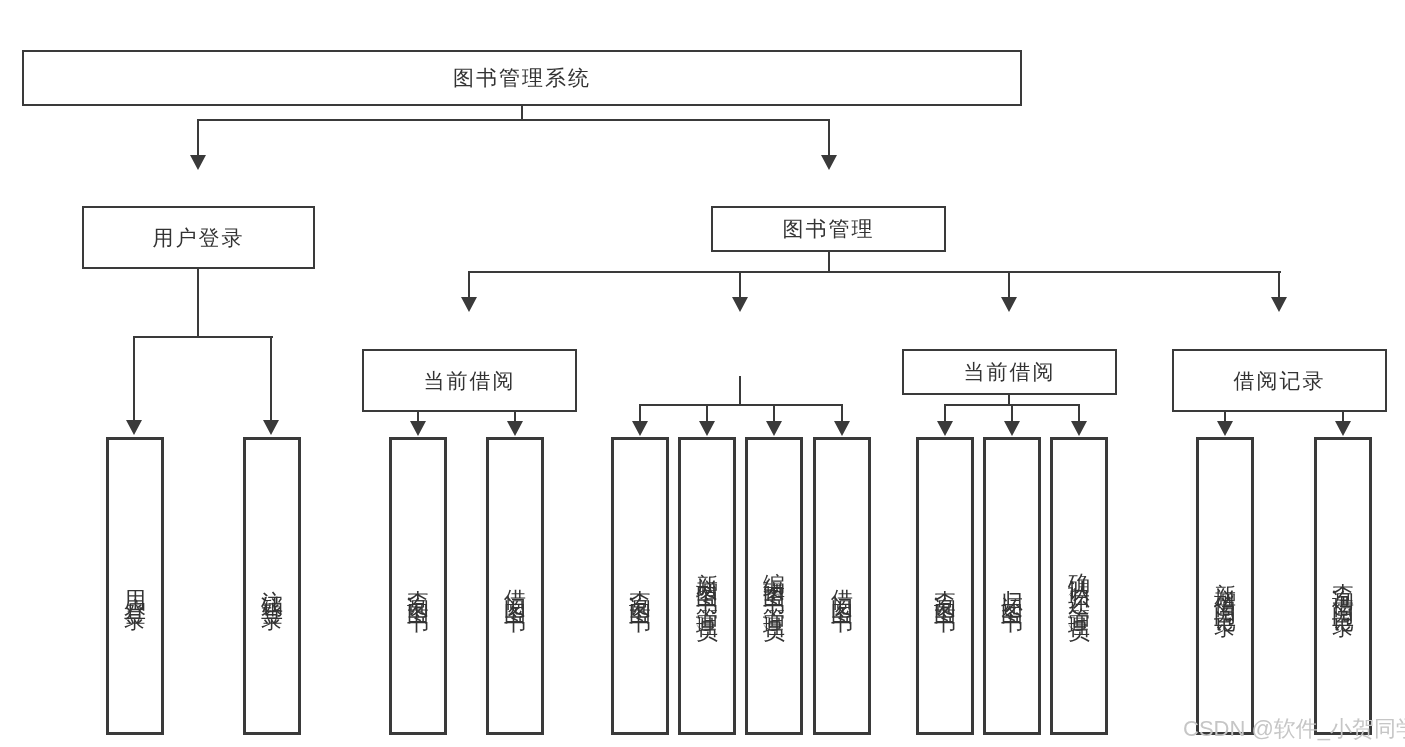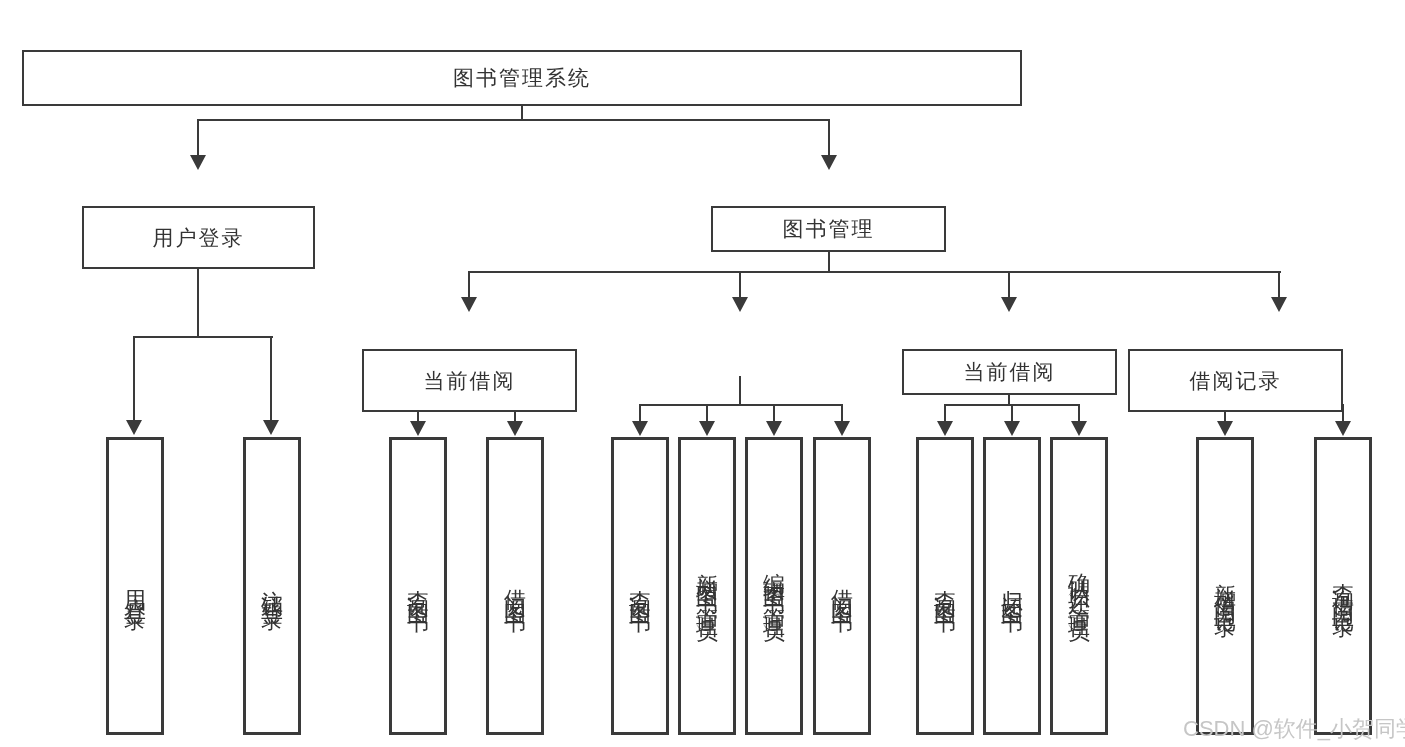--- a/index.html
+++ b/index.html
@@ -102,21 +102,21 @@
   <div class="line" style="left:739px; top:271px; width:2px; height:28px;"></div>
   <div class="line" style="left:1008px; top:271px; width:2px; height:28px;"></div>
   <div class="line" style="left:1278px; top:271px; width:2px; height:28px;"></div>
   <div class="arrow" style="left:461px; top:297px;"></div>
   <div class="arrow" style="left:732px; top:297px;"></div>
   <div class="arrow" style="left:1001px; top:297px;"></div>
   <div class="arrow" style="left:1271px; top:297px;"></div>
 
   <div class="box" style="left:362px; top:313px; width:215px; height:63px;">当前借阅</div>
   <div class="box" style="left:902px; top:313px; width:215px; height:46px;">当前借阅</div>
-  <div class="box" style="left:1128px; top:313px; width:215px; height:63px;">借阅记录</div>
+  <div class="box" style="left:1172px; top:313px; width:215px; height:63px;">借阅记录</div>
 
   <div class="line" style="left:468px; top:376px; width:2px; height:30px;"></div>
   <div class="line" style="left:417px; top:404px; width:100px; height:2px;"></div>
   <div class="line" style="left:417px; top:404px; width:2px; height:18px;"></div>
   <div class="line" style="left:514px; top:404px; width:2px; height:18px;"></div>
   <div class="arrow" style="left:410px; top:421px;"></div>
   <div class="arrow" style="left:507px; top:421px;"></div>
 
   <div class="line" style="left:739px; top:376px; width:2px; height:30px;"></div>
   <div class="line" style="left:639px; top:404px; width:204px; height:2px;"></div>

